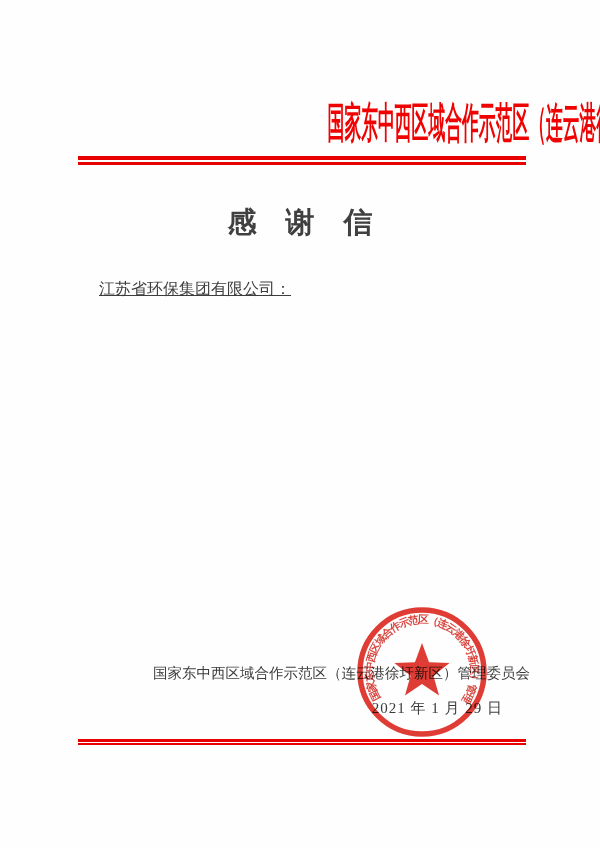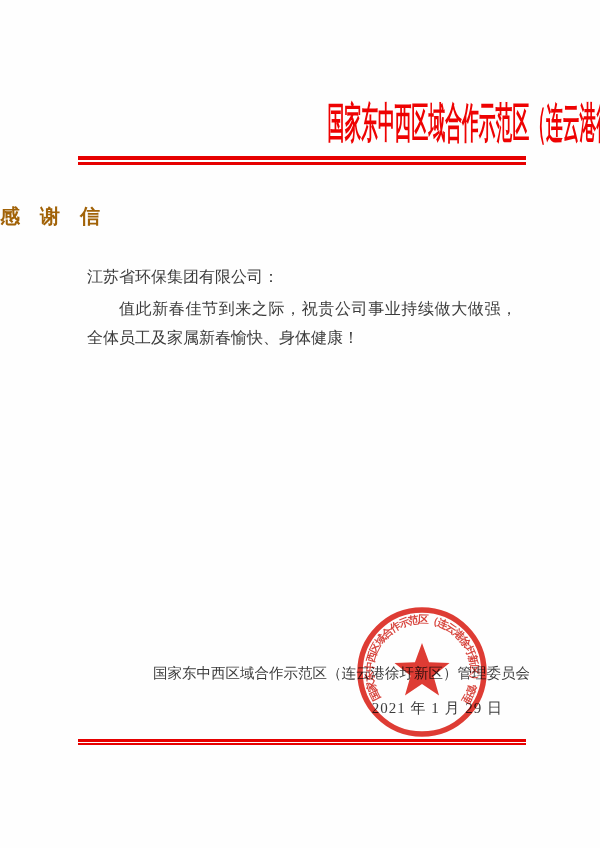--- a/index.html
+++ b/index.html
@@ -16,28 +16,28 @@
     display:inline-block; font-size:42px; line-height:46px; font-weight:bold;
     color:#ee0202; transform:scaleX(0.40); transform-origin:50% 50%;
   }
   
   .rule { position:absolute; left:78px; width:448px; background:transparent; box-sizing:content-box; }
   .rule-top    { top:156px; height:2px; border-top:4px solid #e60000; border-bottom:3px solid #e60000; }
   .rule-bottom { top:739px; height:1px; border-top:3px solid #e60000; border-bottom:2px solid #e60000; }
   
   .letter-title {
     position:absolute; top:203px; left:0; width:600px; margin:0;
-    font-size:20px; font-weight:bold; color:#a16207;
+    text-align:center; font-size:29px; font-weight:bold; color:#404040;
   }
   
   .body {
     position:absolute; top:259px; left:83px; width:438px;
     font-size:16px; line-height:28.3px; color:#3c3c3c; text-align:justify;
   }
-  .body p { margin:4px; }
+  .body p { margin:16px;text-decoration:underline; }
   .para { text-indent:2em; }
   
   .sig-org {
     position:absolute; top:664px; right:70px; font-size:14.5px;
     color:#3c3c3c; white-space:nowrap;
   }
   .sig-date {
     position:absolute; top:699px; right:97px; font-size:15px;
     color:#3c3c3c; white-space:nowrap; letter-spacing:1px;
   }
@@ -56,21 +56,20 @@
   <div class="header-org">
     <span class="header-org-inner">国家东中西区域合作示范区（连云港徐圩新区）管理委员会</span>
   </div>
 
   <div class="rule rule-top"></div>
 
   <h1 class="letter-title">感　谢　信</h1>
 
   <div class="body">
     <p class="salutation">江苏省环保集团有限公司：</p>
-    <p class="para">值此新春佳节到来之际，祝贵公司事业持续做大做强，全体员工及家属新春愉快、身体健康！</p>
   </div>
 
   <div class="sig-org">国家东中西区域合作示范区（连云港徐圩新区）管理委员会</div>
 
   <div class="sig-date">2021 年 1 月 29 日</div>
 
   <svg class="seal" width="140" height="140" viewBox="0 0 140 140">
     <circle cx="70" cy="70" r="62" fill="none" stroke="#dd2b22" stroke-width="5.5"></circle>
     <polygon fill="#dd2b22" points="70,41 77.05,60.29 97.58,61.04 81.41,73.71 87.05,93.46 70,82 52.95,93.46 58.59,73.71 42.42,61.04 62.95,60.29"></polygon>
     <path id="sealArc" d="M 29.86 98.1 A 49 49 0 1 1 110.14 98.1" fill="none" stroke="none"></path>

